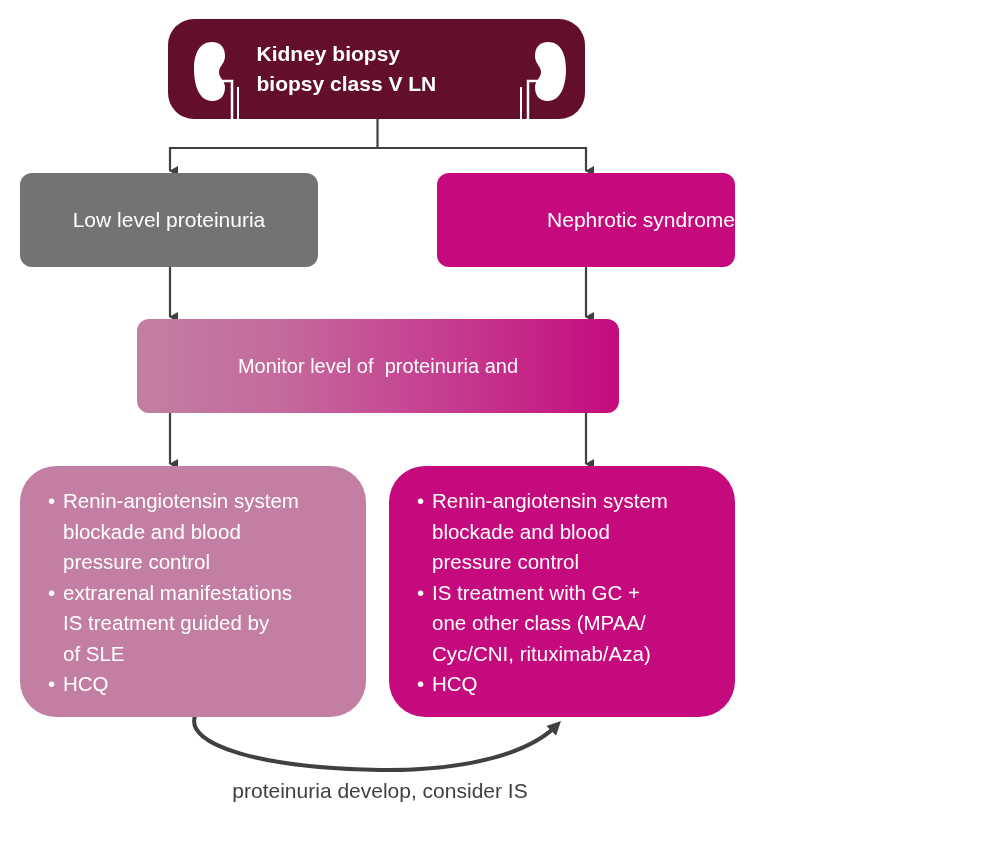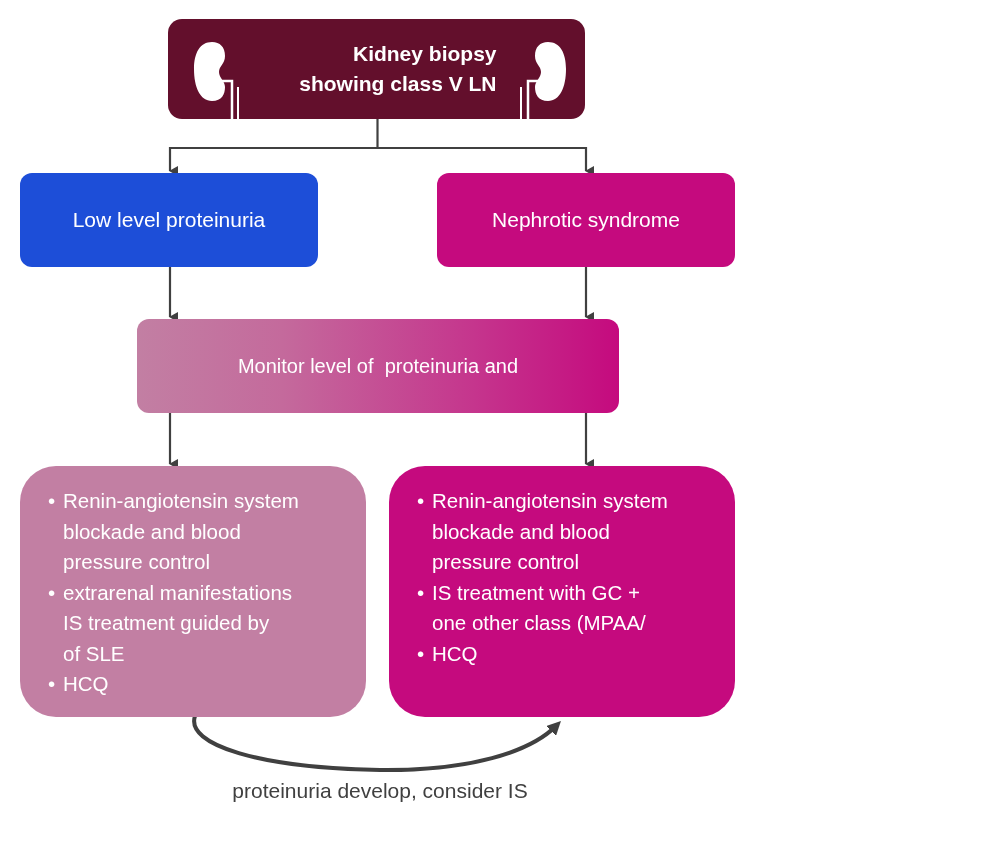--- a/index.html
+++ b/index.html
@@ -1,27 +1,27 @@
 <!DOCTYPE html>
 <html><head>
   <meta charset="utf-8">
   <style>
     html, body { margin: 0; padding: 0; background: #ffffff; }
     body { width: 1000px; height: 863px; position: relative; overflow: hidden;
            font-family: "Liberation Sans", "DejaVu Sans", sans-serif; }
     .box { position: absolute; color: #ffffff; box-sizing: border-box; }
     .top-box { left: 168px; top: 19px; width: 417px; height: 100px; background: #630f2c;
-               border-radius: 14px; display: flex; align-items: center; justify-content: center;
-               text-align: right; font-weight: bold; font-size: 21px; line-height: 30px; }
+               border-radius: 26px; display: flex; align-items: center; justify-content: center;
+               text-align: left; font-weight: bold; font-size: 21px; line-height: 30px; }
     .top-box .title { width: 240px; }
-    .low-box { left: 20px; top: 173px; width: 298px; height: 94px; background: #1d4ed8;
+    .low-box { left: 20px; top: 173px; width: 298px; height: 94px; background: #737373;
                border-radius: 12px; display: flex; align-items: center; justify-content: center;
                font-size: 21px; }
     .neph-box { left: 437px; top: 173px; width: 298px; height: 94px; background: #c50a7e;
-                border-radius: 12px; display: flex; align-items: center; justify-content: center;
+                border-radius: 12px; display: flex; align-items: center; justify-content: flex-end;
                 font-size: 21px; }
     .monitor-box { left: 137px; top: 319px; width: 482px; height: 94px;
                    background: linear-gradient(90deg, #c27fa3 0%, #c46a9c 30%, #c5358d 70%, #c50a7e 100%);
                    border-radius: 12px; display: flex; align-items: center; justify-content: center;
                    text-align: center; font-size: 20px; line-height: 30px; }
     .tx-box { top: 466px; width: 346px; height: 251px; border-radius: 36px;
               padding: 20px 12px 0 28px; font-size: 20.5px; line-height: 30.5px; }
     .tx-left { left: 20px; background: #c27fa3; }
     .tx-right { left: 389px; background: #c50a7e; }
     .tx-box ul { margin: 0; padding: 0; list-style: none; }
@@ -60,21 +60,21 @@
 </svg>
 
 <div class="box top-box">
   <svg class="kidney" style="left:24px; top:20px;" width="48" height="80" viewBox="0 0 48 80">
     <path d="M20,3 C8,3 2,14 2,30 C2,48 8,62 20,62 C30,62 33,55 33,48 C33,42 27,39 27,33 C27,27 33,25 33,17 C33,8 28,3 20,3 Z" fill="#ffffff"></path>
     <path d="M27,42 L40,42 L40,80" fill="none" stroke="#ffffff" stroke-width="2.5"></path>
     <line x1="46" y1="48" x2="46" y2="80" stroke="#ffffff" stroke-width="2"></line>
   </svg>
   <div class="title">
     <div>Kidney biopsy</div>
-    <div>showing class V LN</div>
+    <div>biopsy class V LN</div>
   </div>
   <svg class="kidney" style="left:344px; top:20px;" width="56" height="80" viewBox="0 0 56 80">
     <path d="M36,3 C48,3 54,14 54,30 C54,48 48,62 36,62 C26,62 23,55 23,48 C23,42 29,39 29,33 C29,27 23,25 23,17 C23,8 28,3 36,3 Z" fill="#ffffff"></path>
     <path d="M29,42 L16,42 L16,80" fill="none" stroke="#ffffff" stroke-width="2.5"></path>
     <line x1="9" y1="48" x2="9" y2="80" stroke="#ffffff" stroke-width="2"></line>
   </svg>
 </div>
 
 <div class="box low-box">
   <span>Low level proteinuria</span>
@@ -116,20 +116,21 @@
     <li>
       <span class="bullet">•</span>
       <div>Renin-angiotensin system</div>
       <div>blockade and blood</div>
       <div>pressure control</div>
     </li>
     <li>
       <span class="bullet">•</span>
       <div>IS treatment with GC +</div>
       <div>one other class (MPAA/</div>
+      <div>Cyc/CNI, rituximab/Aza)</div>
     </li>
     <li>
       <span class="bullet">•</span>
       <div>HCQ</div>
     </li>
   </ul>
 </div>
 
 <div class="caption">
   <div>proteinuria develop, consider IS</div>

